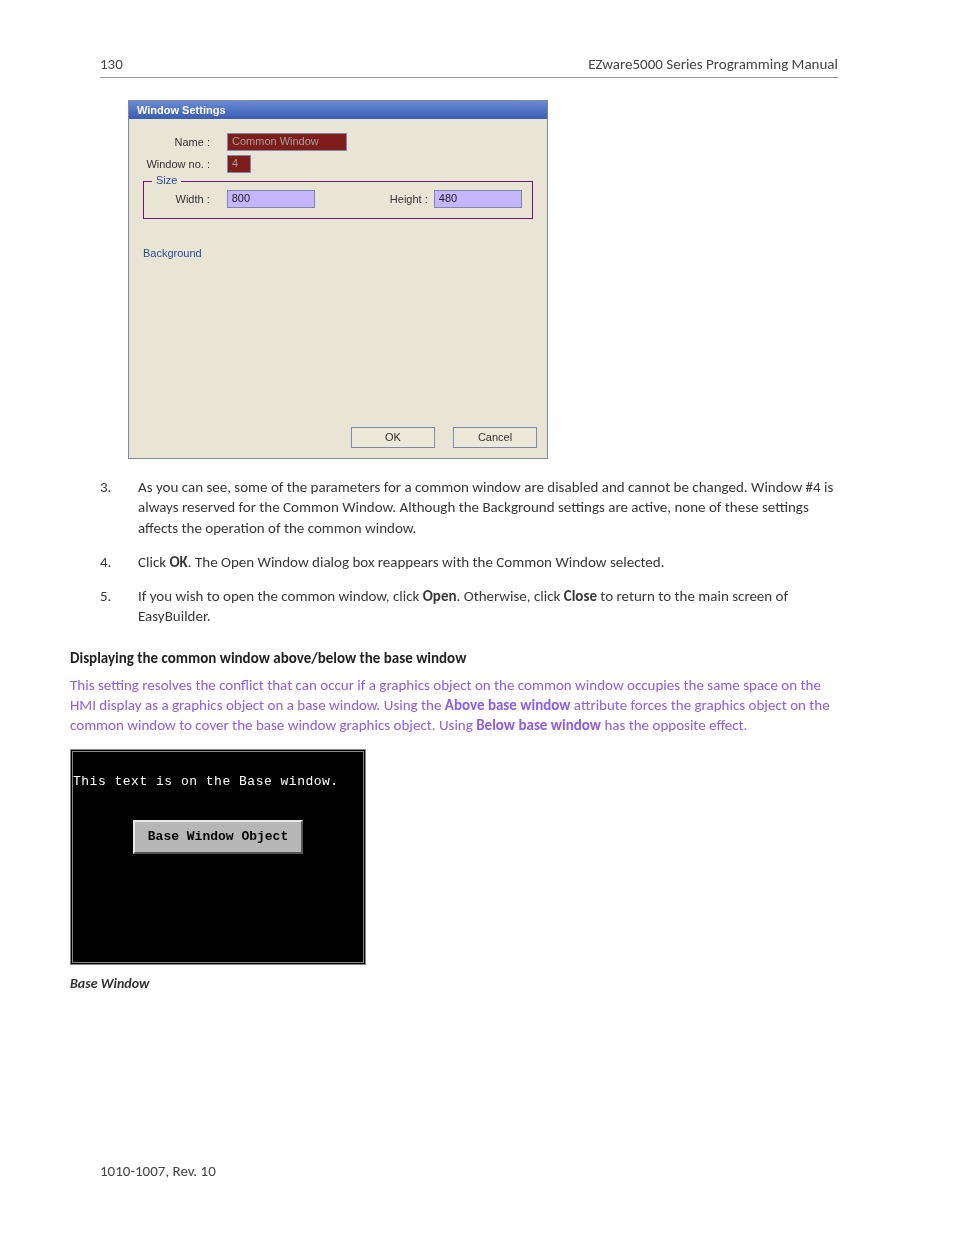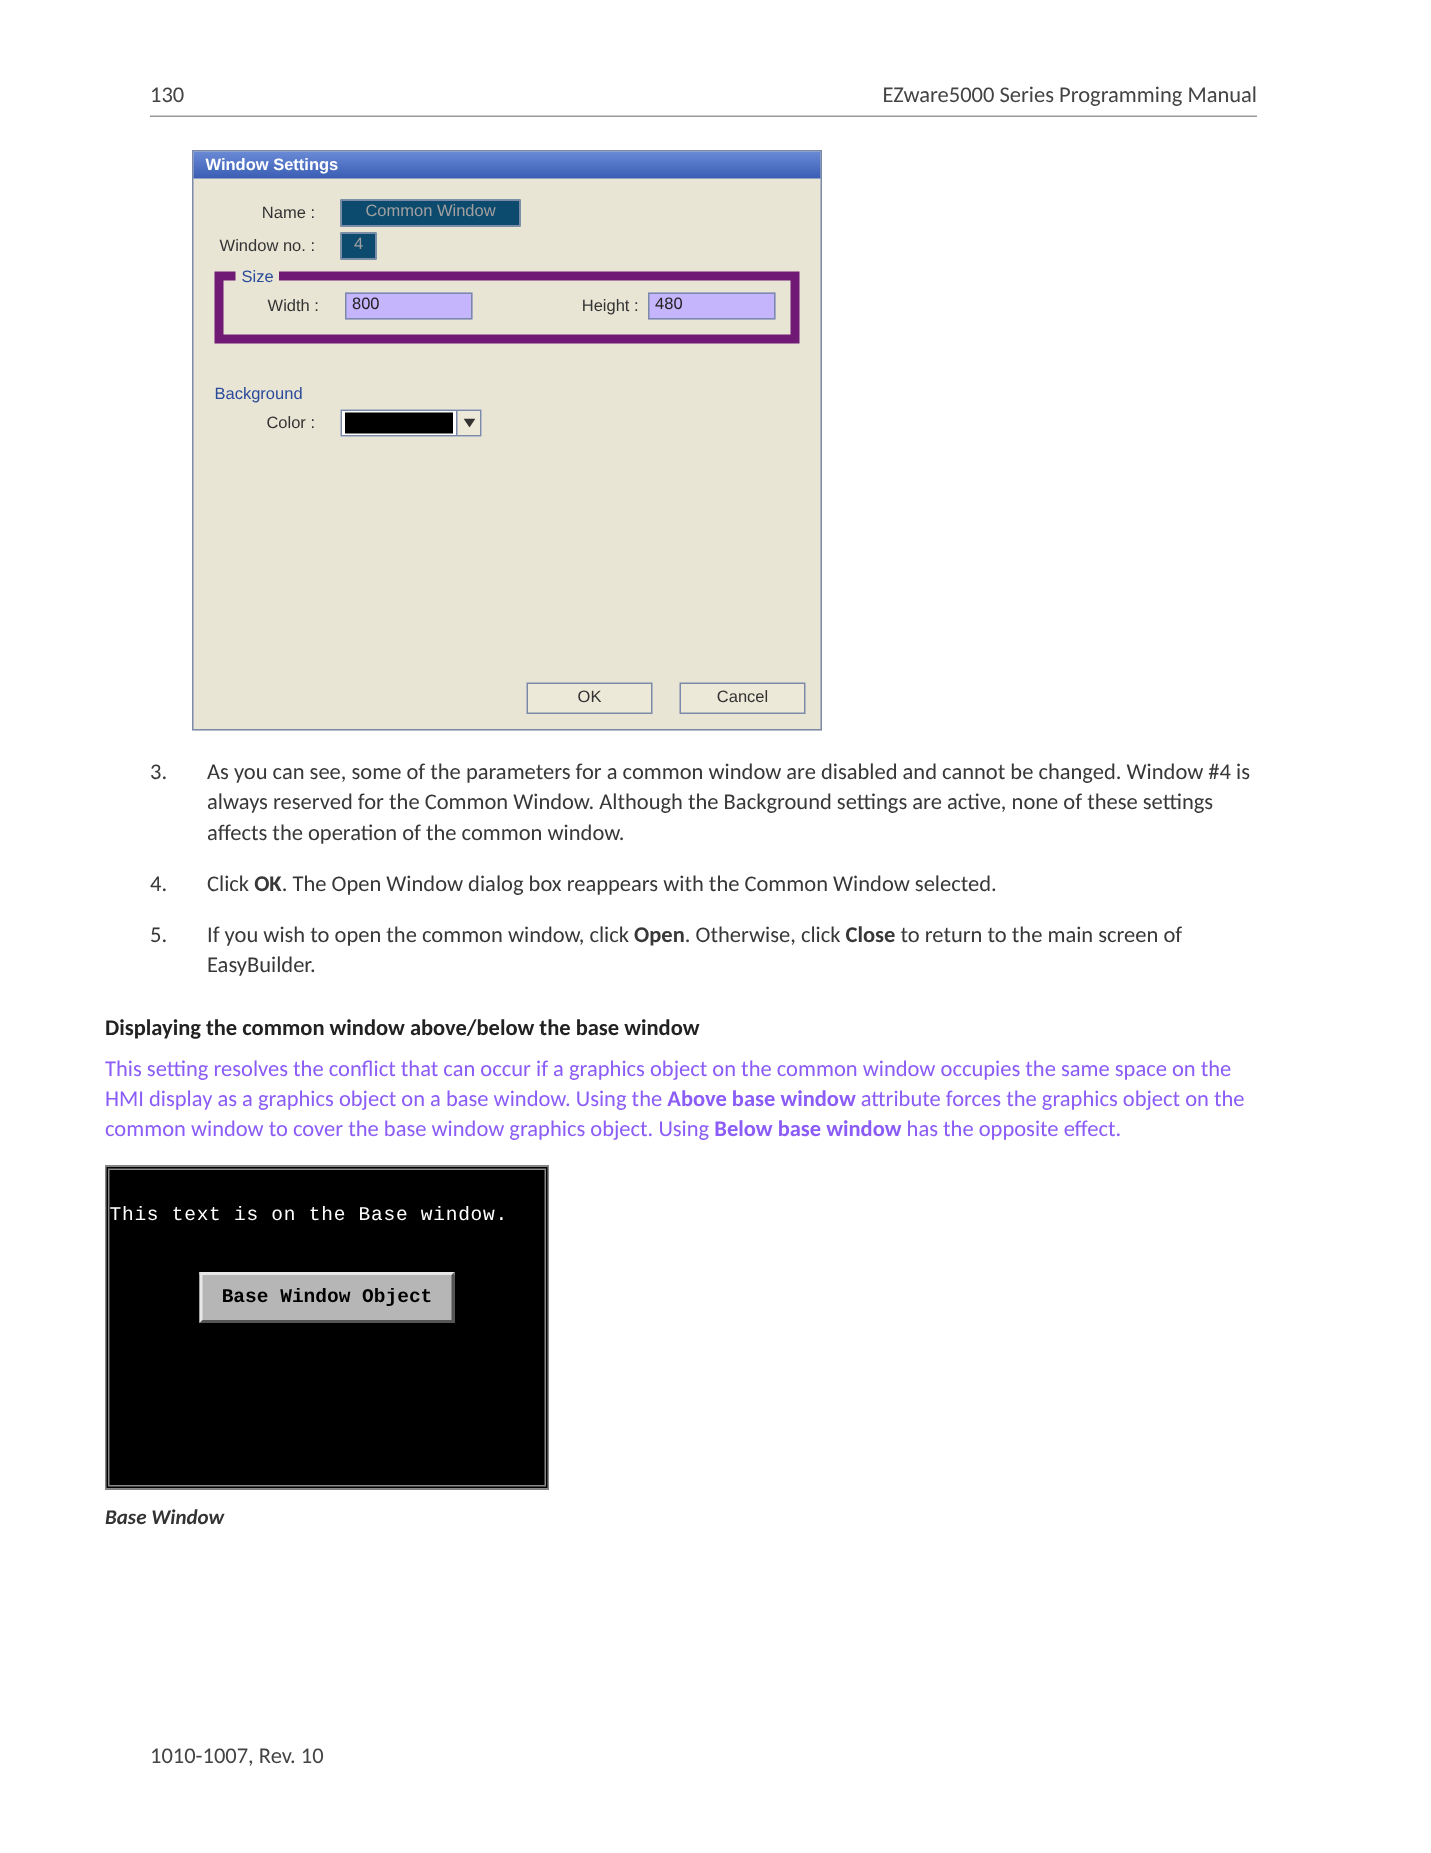--- a/index.html
+++ b/index.html
@@ -56,23 +56,23 @@
     font-size: 11px;
   }
   .field {
     background: #c4b5fd;
     border: 1px solid #7a8aa8;
     height: 18px;
     padding: 1px 4px;
     font-size: 11px;
     color: #222;
   }
-  .field.disabled { color: #a0a0a0; background:#0c4a6e;text-align:center; }
+  .field.disabled { color: #a0a0a0; background:#7f1d1d; }
   .fieldset {
-    border: 6px solid #701a75;
+    border: 1px solid #701a75;
     margin: 8px 0 20px 0;
     padding: 8px 10px 10px 10px;
     position: relative;
   }
   .legend {
     position: absolute;
     top: -8px;
     left: 8px;
     background: #e9e5d5;
     padding: 0 4px;
@@ -214,31 +214,20 @@
         <div class="size-row">
           <span class="lbl">Width :</span>
           <span class="field" style="width:90px;">800</span>
           <span class="lbl2">Height :</span>
           <span class="field" style="width:90px;">480</span>
         </div>
       </div>
 
       <div class="bg-block">
         <div class="bg-legend">Background</div>
-        <div class="color-row">
-          <span class="lbl">Color :</span>
-          <span class="swatch-wrap">
-            <span class="swatch"></span>
-            <span class="dd-btn">
-              <svg viewBox="0 0 8 6">
-                  <polygon points="0,0 8,0 4,6" fill="#333"></polygon>
-                </svg>
-            </span>
-          </span>
-        </div>
       </div>
 
       <div class="dlg-spacer"></div>
     </div>
     <div class="dlg-buttons">
       <div class="dlg-btn">OK</div>
       <div class="dlg-btn">Cancel</div>
     </div>
   </div>
 

